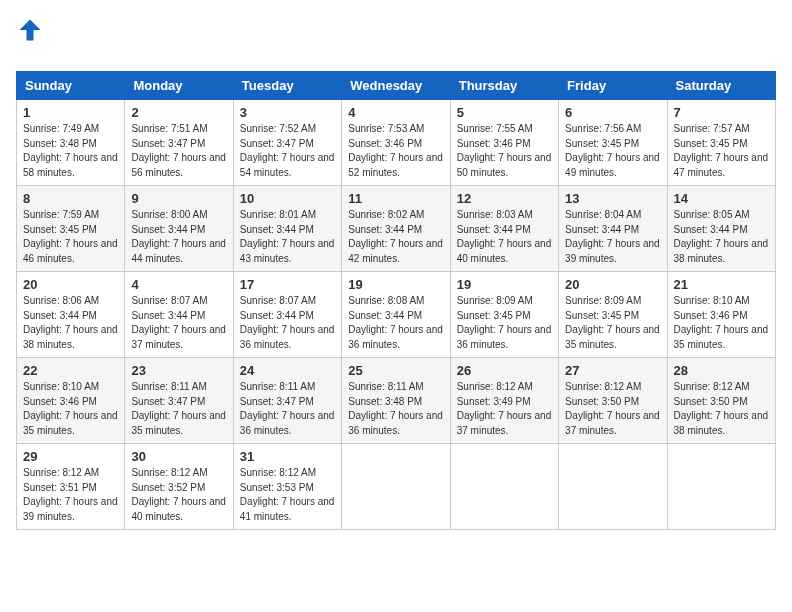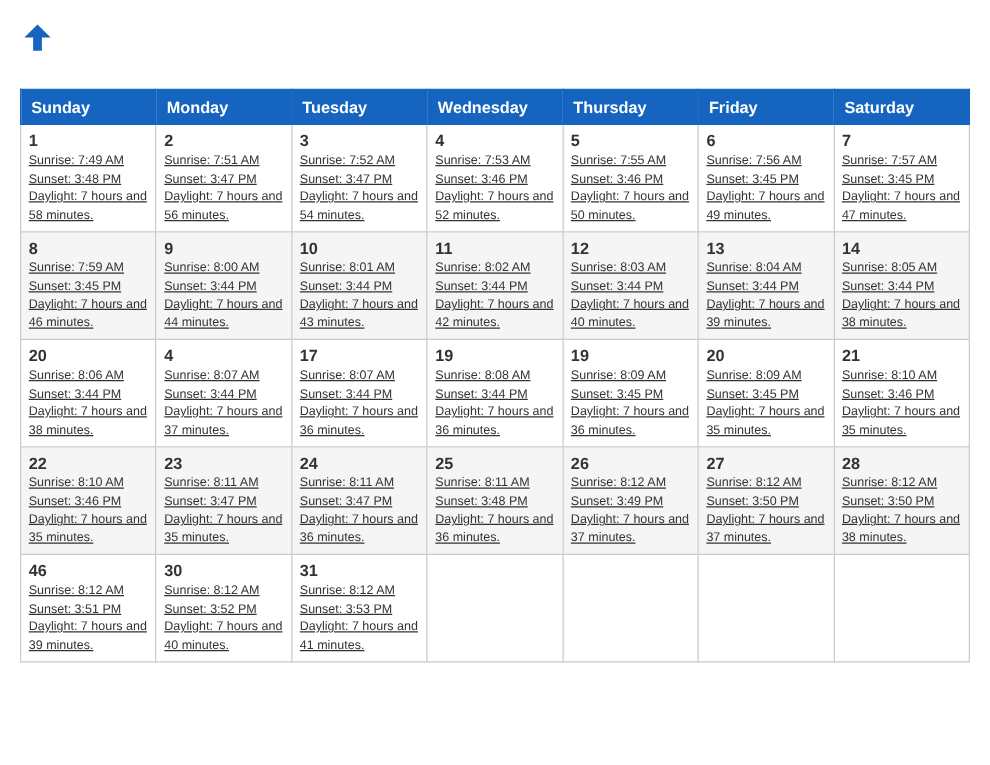--- a/index.html
+++ b/index.html
@@ -82,21 +82,20 @@
     .day-num {
       font-size: 13px;
       font-weight: bold;
       display: block;
       margin-bottom: 2px;
     }
     .day-info {
       font-size: 10px;
       line-height: 1.45;
       color: #333;
-      text-decoration: underline;
     }
     .empty-cell {
       background: #fff !important;
     }
   </style>
 </head>
 <body>
 
 <div class="header">
   <div class="logo">
@@ -242,21 +241,21 @@
           <span class="day-num">27</span>
           <div class="day-info">Sunrise: 8:12 AM<br>Sunset: 3:50 PM<br>Daylight: 7 hours and 37 minutes.</div>
         </td>
         <td>
           <span class="day-num">28</span>
           <div class="day-info">Sunrise: 8:12 AM<br>Sunset: 3:50 PM<br>Daylight: 7 hours and 38 minutes.</div>
         </td>
       </tr>
       <tr>
         <td>
-          <span class="day-num">46</span>
+          <span class="day-num">29</span>
           <div class="day-info">Sunrise: 8:12 AM<br>Sunset: 3:51 PM<br>Daylight: 7 hours and 39 minutes.</div>
         </td>
         <td>
           <span class="day-num">30</span>
           <div class="day-info">Sunrise: 8:12 AM<br>Sunset: 3:52 PM<br>Daylight: 7 hours and 40 minutes.</div>
         </td>
         <td>
           <span class="day-num">31</span>
           <div class="day-info">Sunrise: 8:12 AM<br>Sunset: 3:53 PM<br>Daylight: 7 hours and 41 minutes.</div>
         </td>

